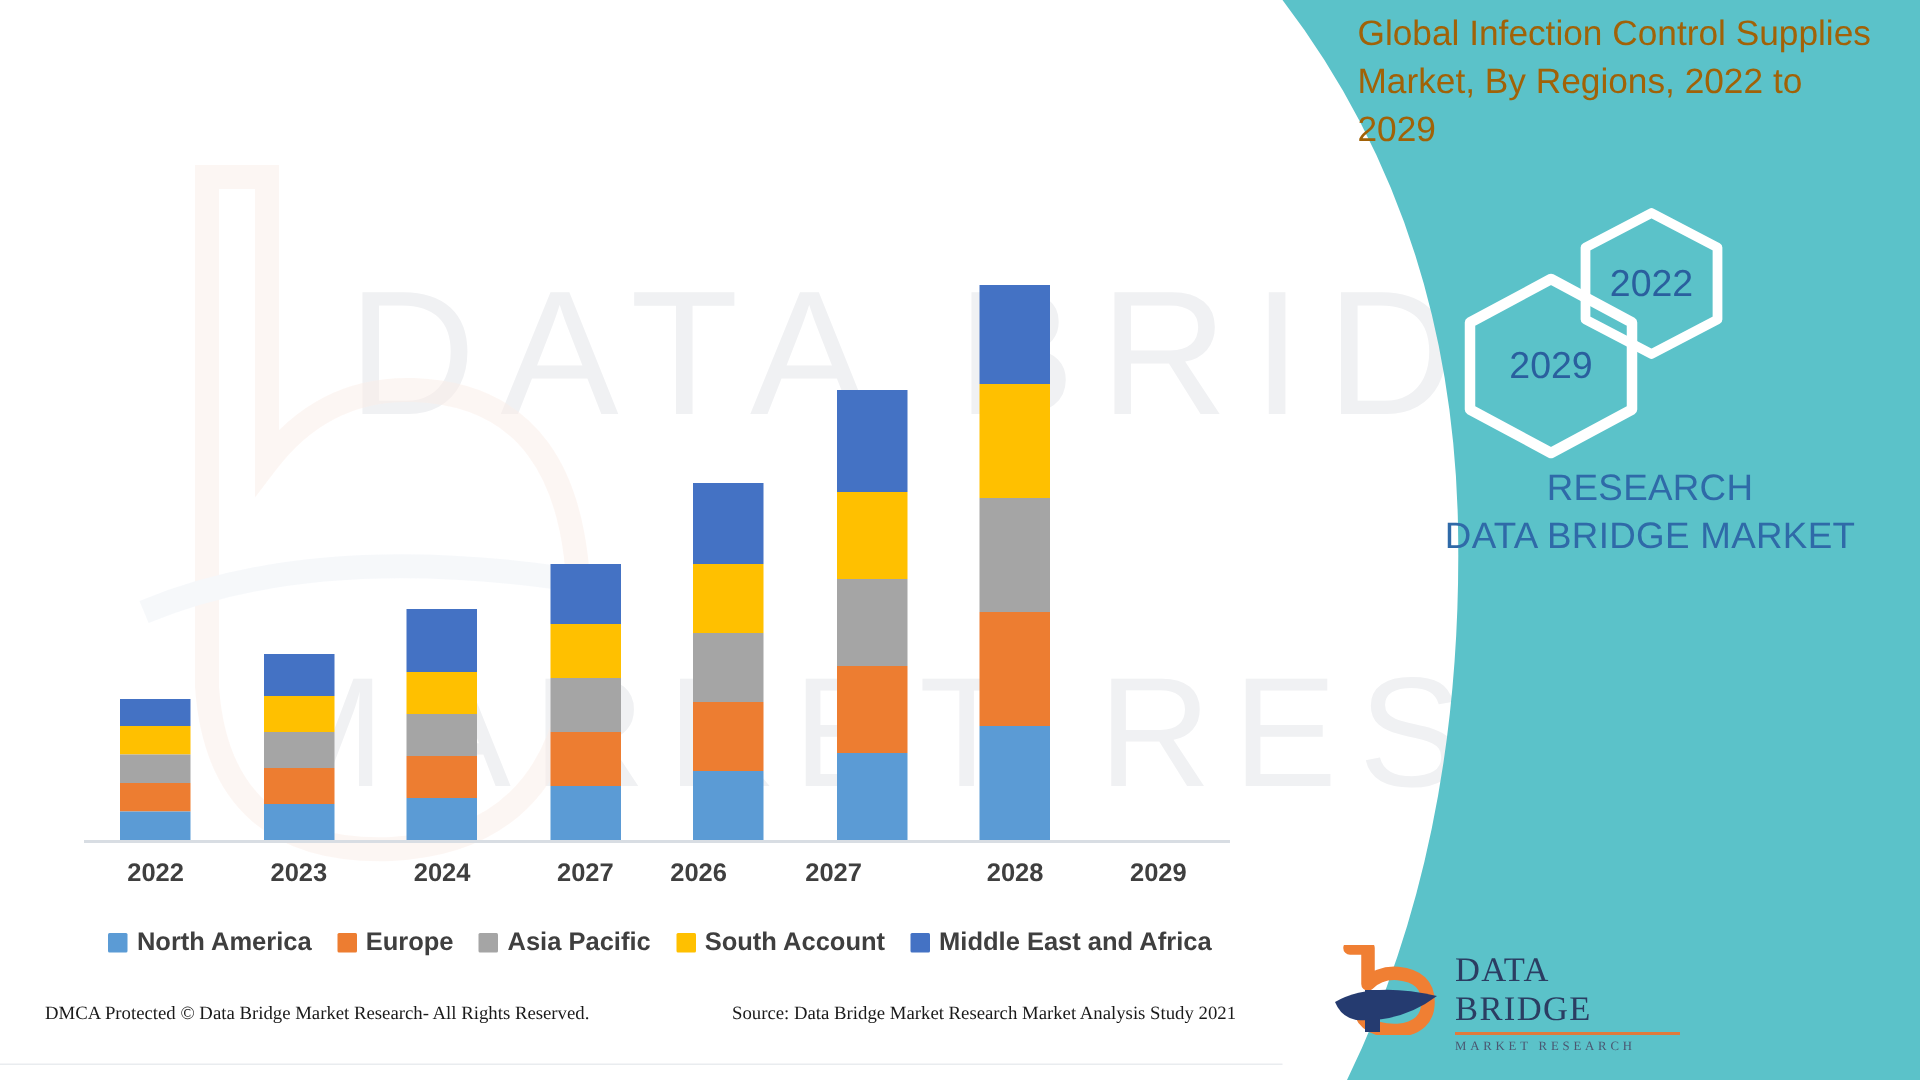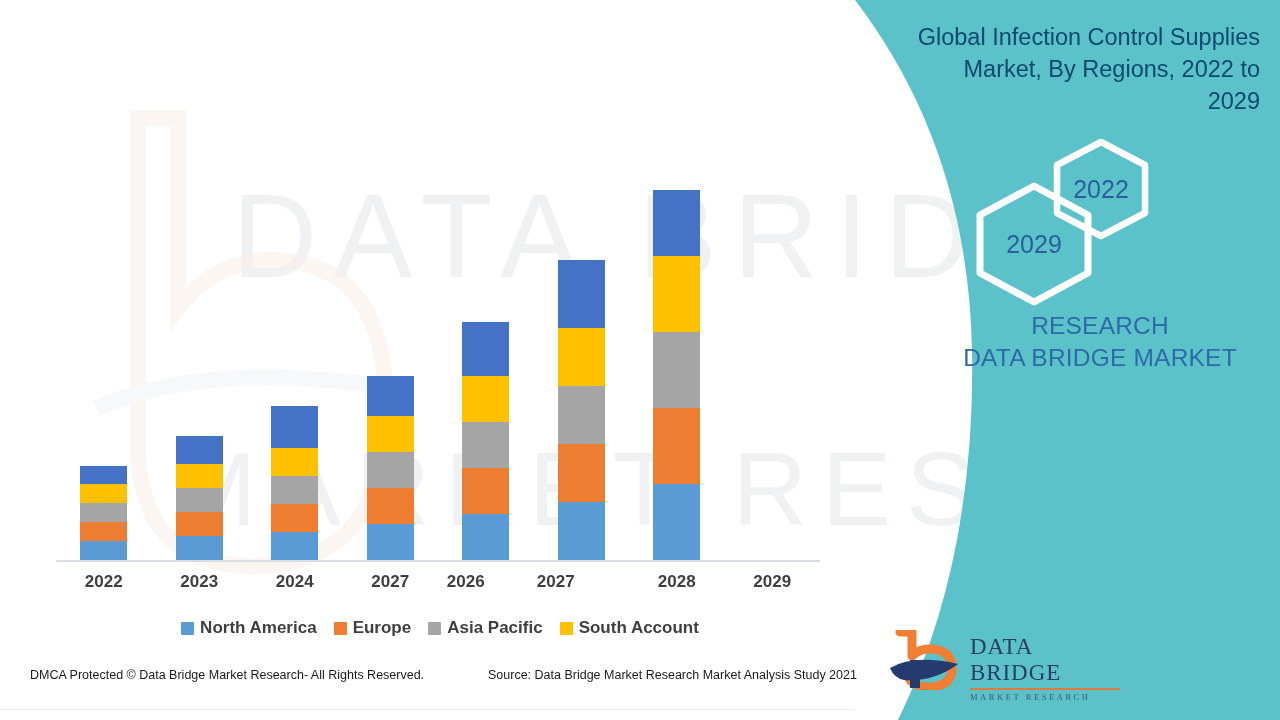--- a/index.html
+++ b/index.html
@@ -26,22 +26,22 @@
   .wm-b{
     position:absolute;left:86px;top:108px;width:330px;height:470px;
     opacity:.5;
   }
 
   
   .teal-panel{position:absolute;left:780px;top:0;width:500px;height:720px;}
 
   
   .rp-title{
-    position:absolute;left:905px;top:21px;width:355px;
-    text-align:right;color:#0c4a6e;
+    position:absolute;left:905px;top:6px;width:355px;
+    color:#a16207;
     font-size:23.5px;line-height:32px;font-weight:400;
   }
   .hex-wrap{position:absolute;left:975px;top:138px;width:215px;height:150px;}
   .hex{position:absolute;}
   .hex svg{display:block;overflow:visible;}
   .hex .hx-label{
     position:absolute;inset:0;display:flex;align-items:center;justify-content:center;
     color:#2a5f9e;font-size:25px;font-weight:400;
   }
   .hex-2022{left:78px;top:0px;width:96px;height:102px;}
@@ -77,21 +77,21 @@
   
   .legend{
     position:absolute;left:56px;top:616px;width:768px;height:24px;
     display:flex;align-items:center;justify-content:center;gap:17px;
   }
   .lg-item{display:flex;align-items:center;gap:6px;}
   .lg-sw{width:13px;height:13px;border-radius:1px;flex:0 0 auto;}
   .lg-lb{color:#3f3f3f;font-size:17px;font-weight:bold;white-space:nowrap;}
 
   
-  .foot{position:absolute;top:668px;color:#1a1a1a;font-size:12.5px;font-family:Liberation Sans, sans-serif;white-space:nowrap;}
+  .foot{position:absolute;top:668px;color:#1a1a1a;font-size:12.5px;font-family:Liberation Serif, serif;white-space:nowrap;}
   .foot-left{left:30px;}
   .foot-right{left:488px;}
   .foot-rule{position:absolute;left:0;top:709px;width:855px;height:1px;background:#e9ecef;}
 </style>
 </head>
 <body>
 
 <div id="stage">
 
   <div class="wm-layer">
@@ -216,19 +216,23 @@
         <span class="lg-lb">Europe</span>
       </div>
       <div class="lg-item">
         <span class="lg-sw" style="background: rgb(165, 165, 165);"></span>
         <span class="lg-lb">Asia Pacific</span>
       </div>
       <div class="lg-item">
         <span class="lg-sw" style="background: rgb(255, 192, 0);"></span>
         <span class="lg-lb">South Account</span>
       </div>
+      <div class="lg-item">
+        <span class="lg-sw" style="background: rgb(68, 114, 196);"></span>
+        <span class="lg-lb">Middle East and Africa</span>
+      </div>
     </div>
 
   <div class="foot-rule"></div>
   <div class="foot foot-left">DMCA Protected © Data Bridge Market Research- All Rights Reserved.</div>
   <div class="foot foot-right">Source: Data Bridge Market Research Market Analysis Study 2021</div>
 
 </div>
 
 </body></html>

